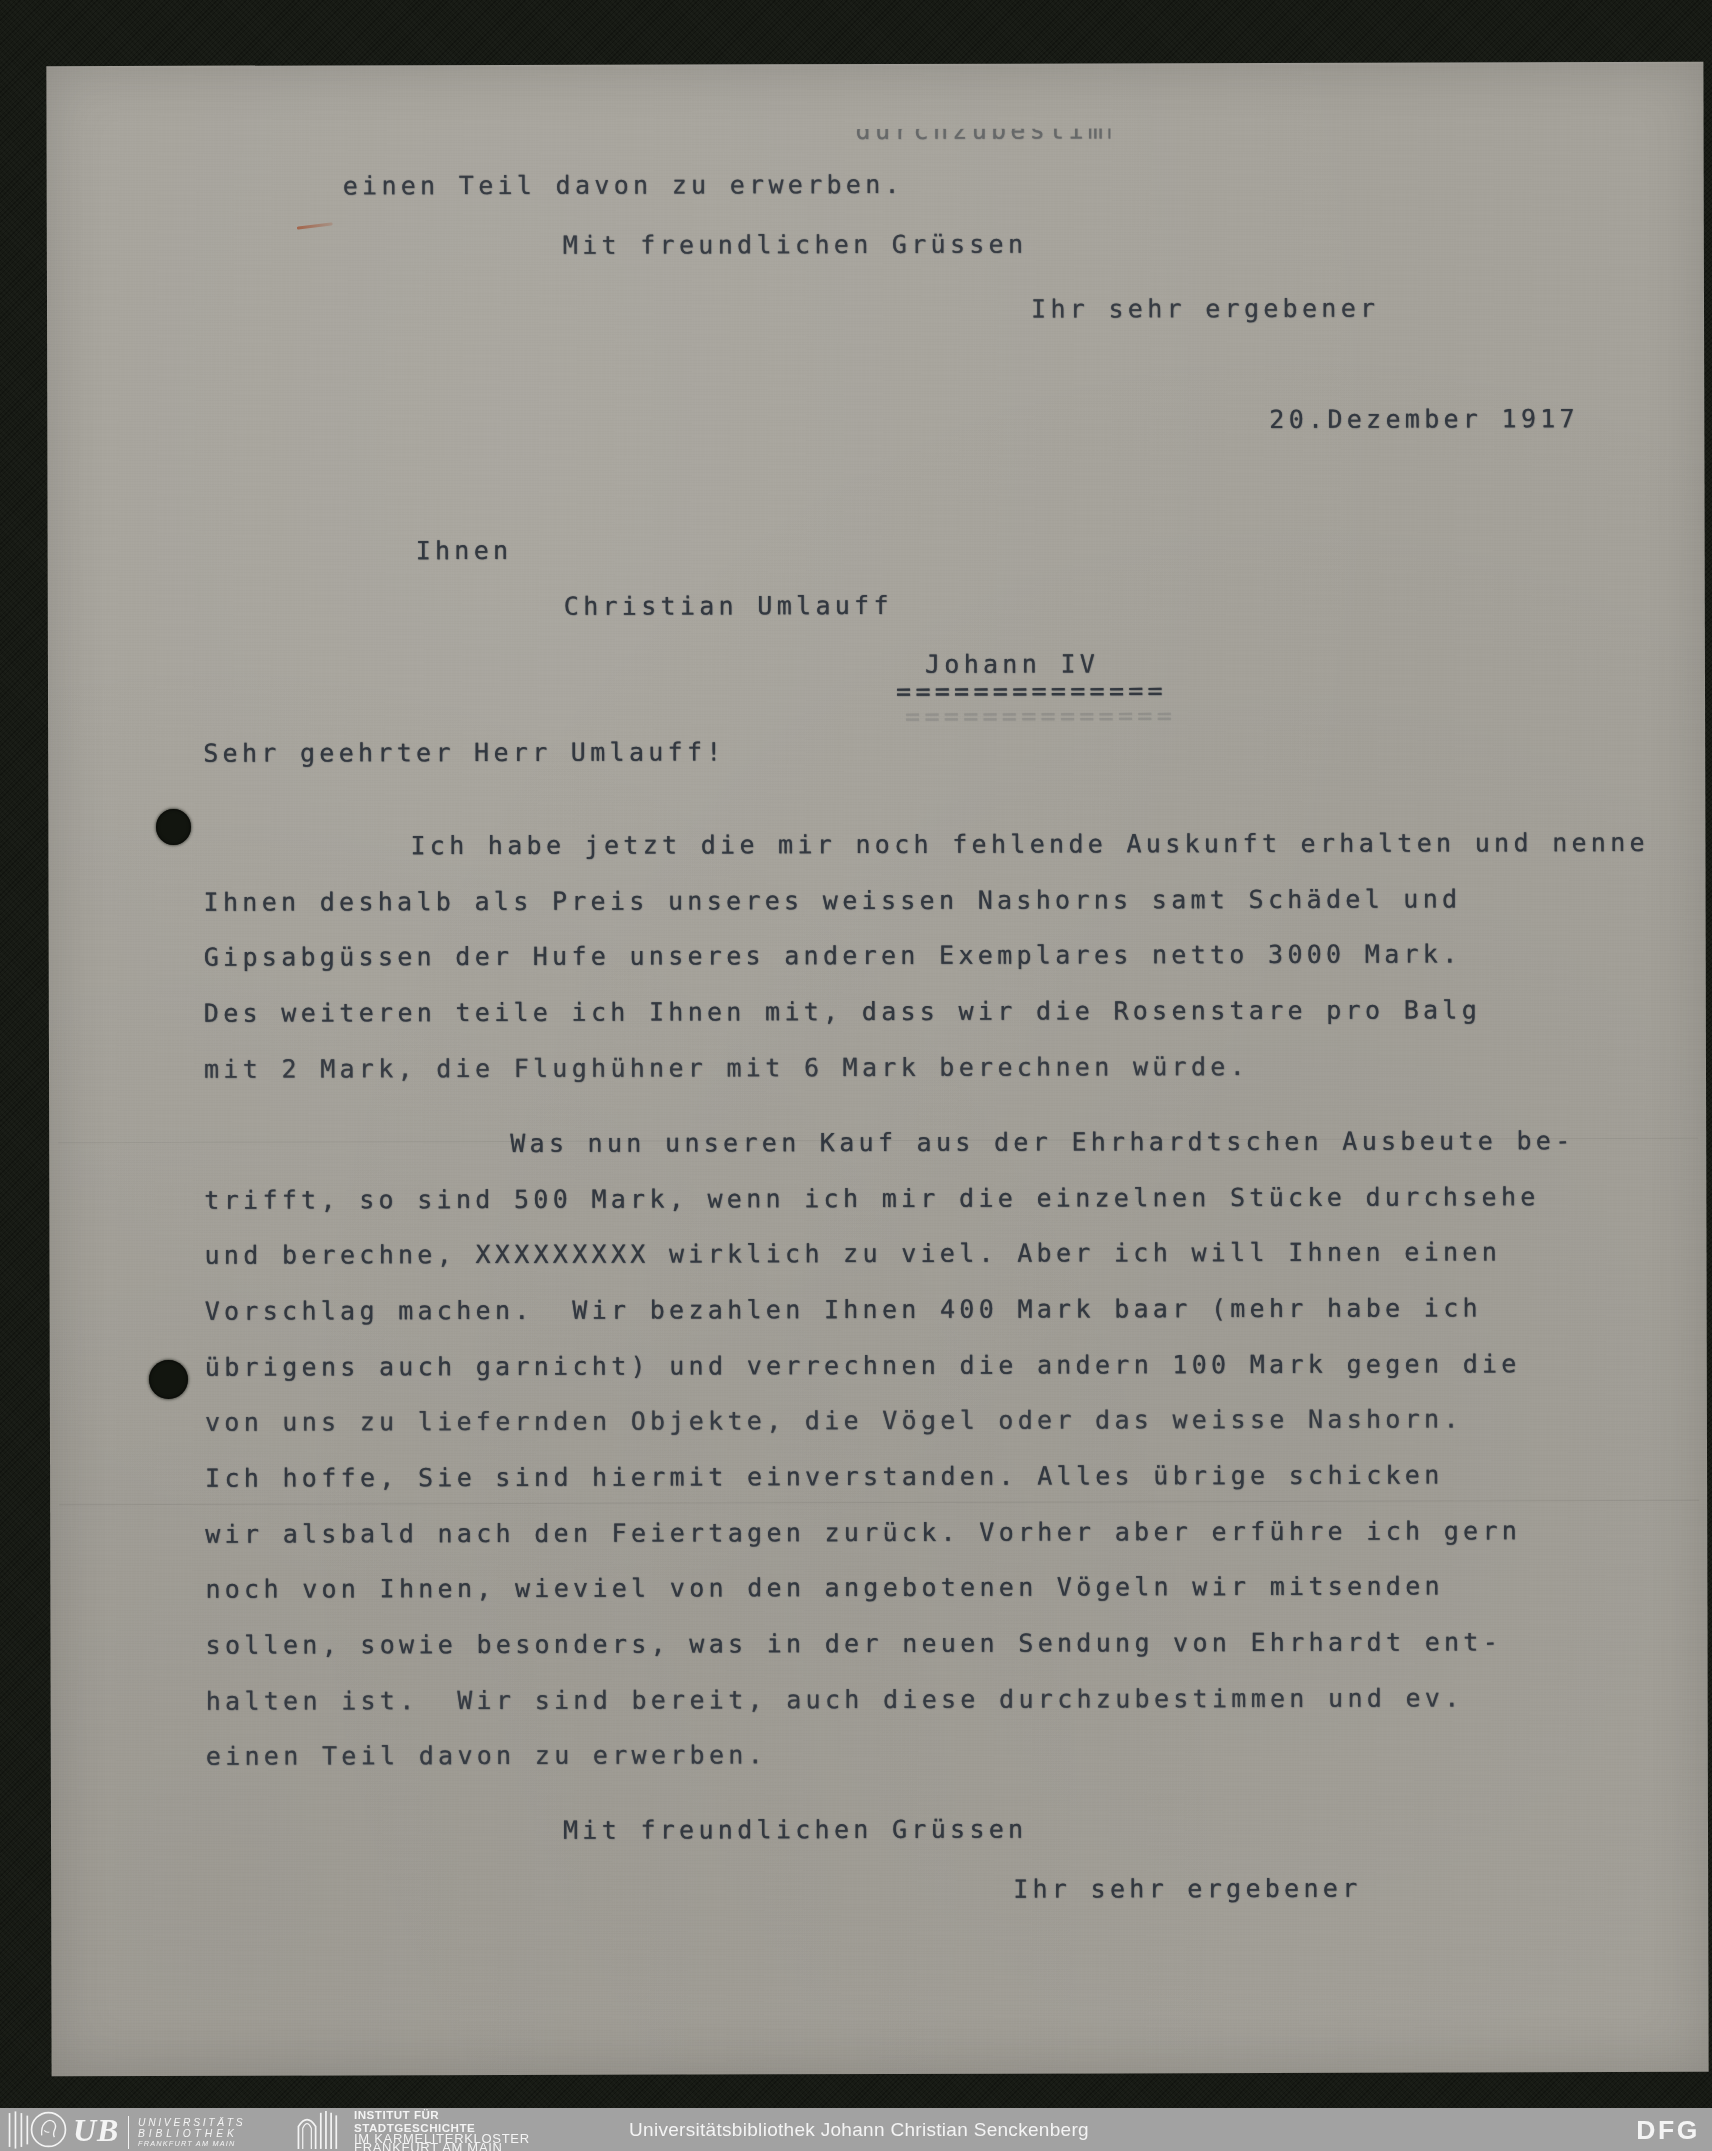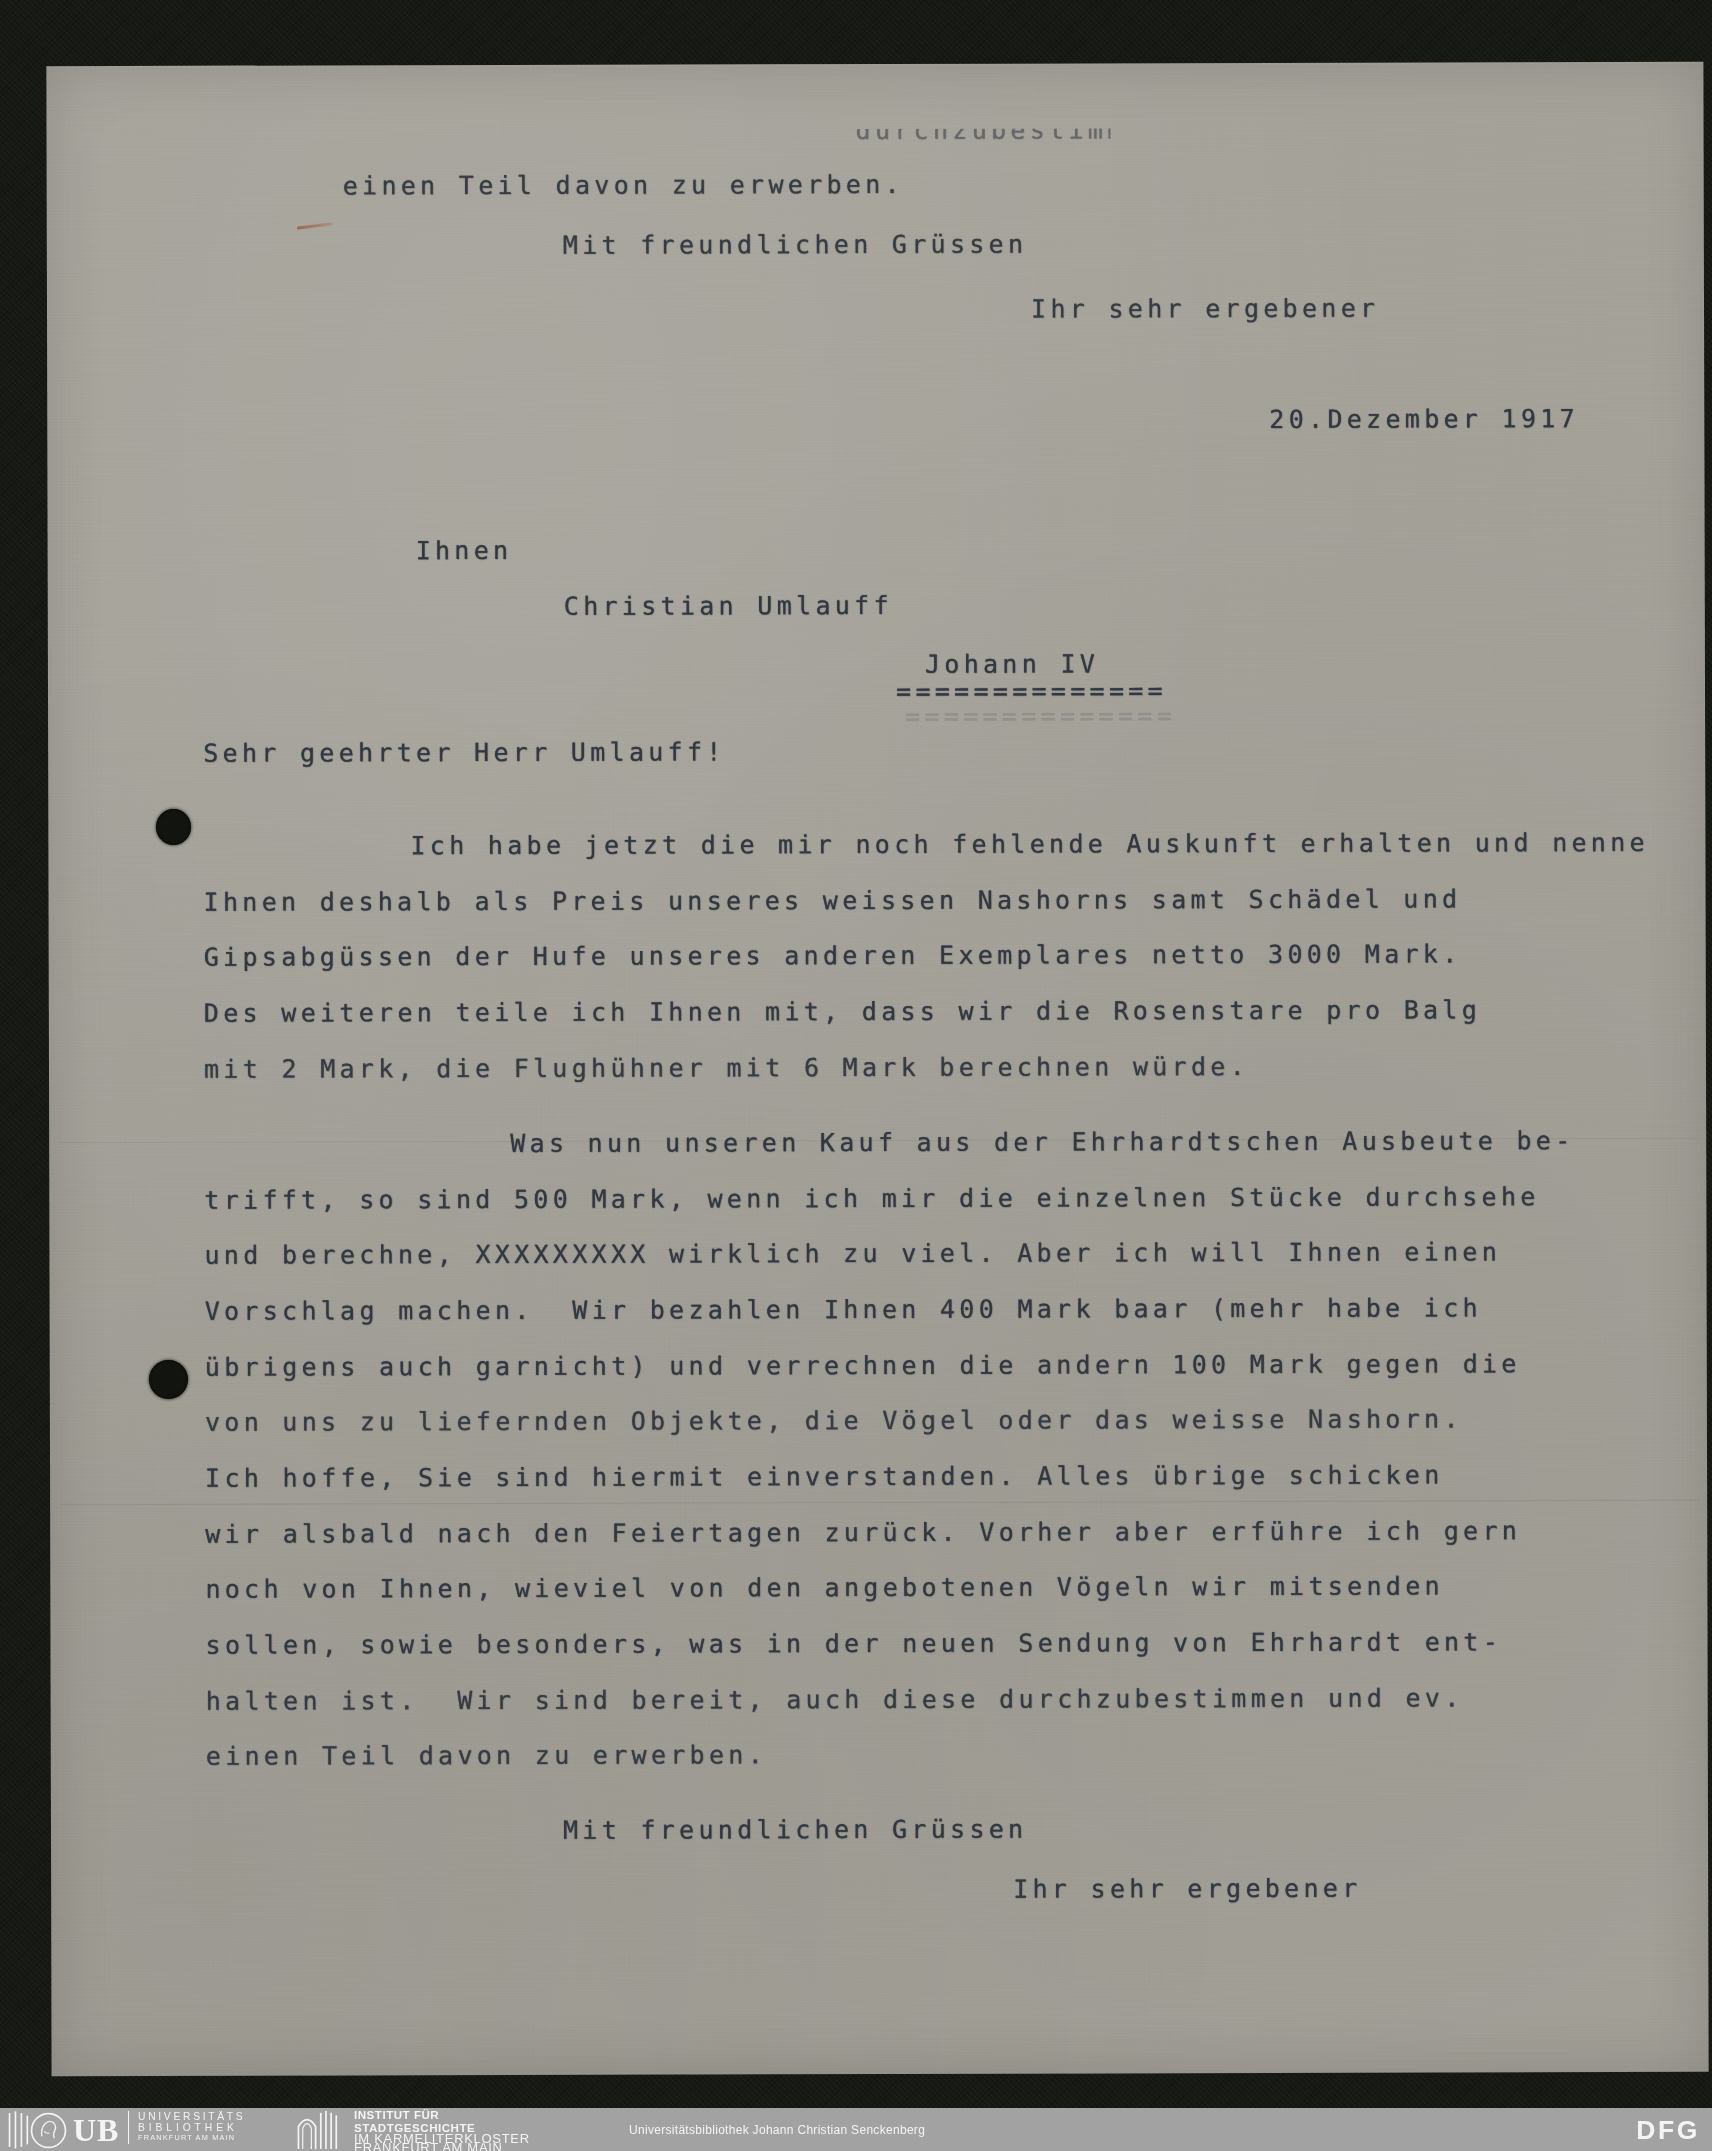--- a/index.html
+++ b/index.html
@@ -68,37 +68,37 @@
     border-radius:2.6px;transform:rotate(-7deg);
   }
   
   .footer{
     position:absolute;left:0;bottom:0;width:1712px;height:43px;
     background:#a2a2a2;
     color:#f4f4f4;
     z-index:5;
   }
   .footer *{color:#f4f4f4;}
-  .ub-block{position:absolute;left:6.8px;top:2.6px;height:38px;display:flex;align-items:flex-start;}
+  .ub-block{position:absolute;left:6.8px;top:2.6px;height:38px;display:flex;align-items:flex-end;font-style:italic;}
   .ub-abbr{
     font-family:"Liberation Serif",serif;font-weight:bold;font-size:32px;
     line-height:38px;margin:0 8.6px 0 5.1px;letter-spacing:0.9px;
   }
   .ub-divider{width:1.7px;height:33px;background:#f4f4f4;margin-right:8.6px;}
   .ub-text{display:flex;flex-direction:column;justify-content:center;line-height:10.3px;}
   .ub-text .t1{font-size:10.3px;letter-spacing:2.7px;line-height:11px;}
   .ub-text .t2{font-size:10.3px;letter-spacing:3.9px;line-height:11px;}
   .ub-text .t3{font-size:7.3px;letter-spacing:1.2px;line-height:9.4px;}
   .inst-block{position:absolute;left:295px;top:2.6px;height:38px;display:flex;align-items:center;}
   .inst-text{display:flex;flex-direction:column;justify-content:center;margin-left:16px;}
   .inst-text .t1,.inst-text .t2{font-size:11.6px;font-weight:bold;letter-spacing:0.5px;line-height:13px;}
   .inst-text .t3,.inst-text .t4{font-size:13px;letter-spacing:0.7px;line-height:9px;}
   .lib-name{
     position:absolute;left:629px;top:50%;transform:translateY(-50%);
-    font-size:12px;letter-spacing:0.3px;
+    font-size:19px;letter-spacing:0.3px;
   }
   .dfg{
     position:absolute;right:12px;top:50%;transform:translateY(-50%);
     font-weight:bold;font-size:26.5px;letter-spacing:2.6px;
     font-family:"Liberation Sans",sans-serif;
   }
   .icon-svg{display:block;}
 </style>
 </head>
 <body>

